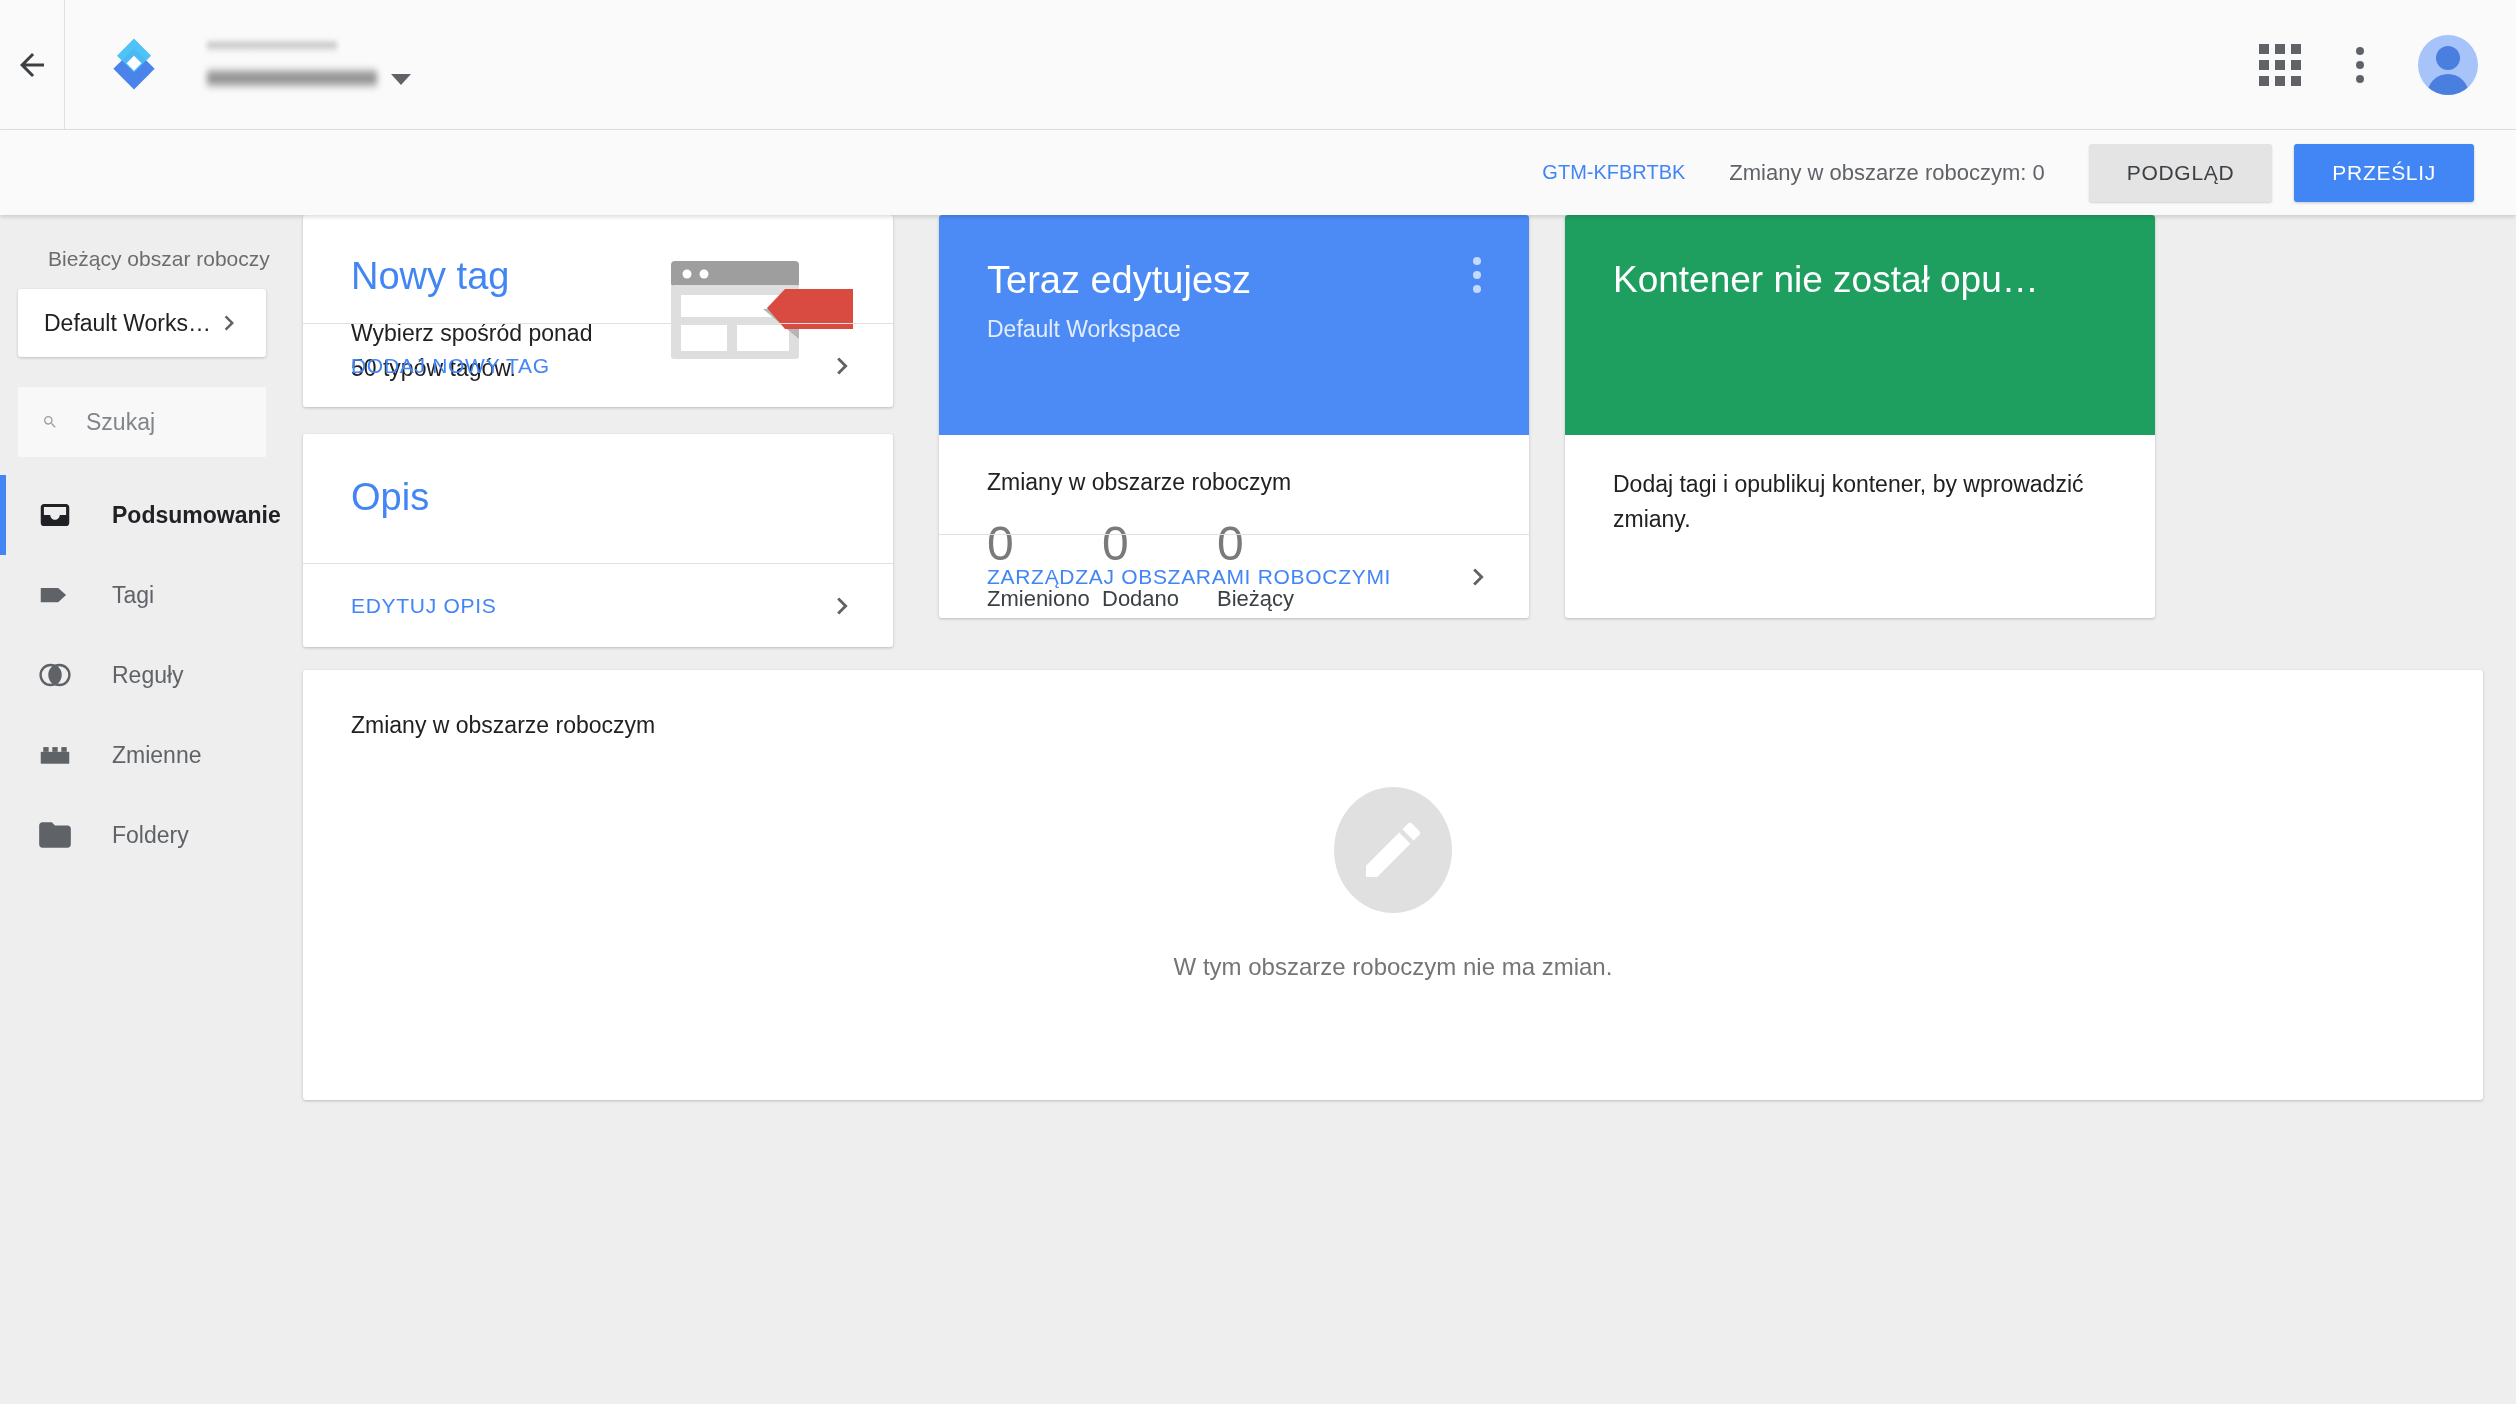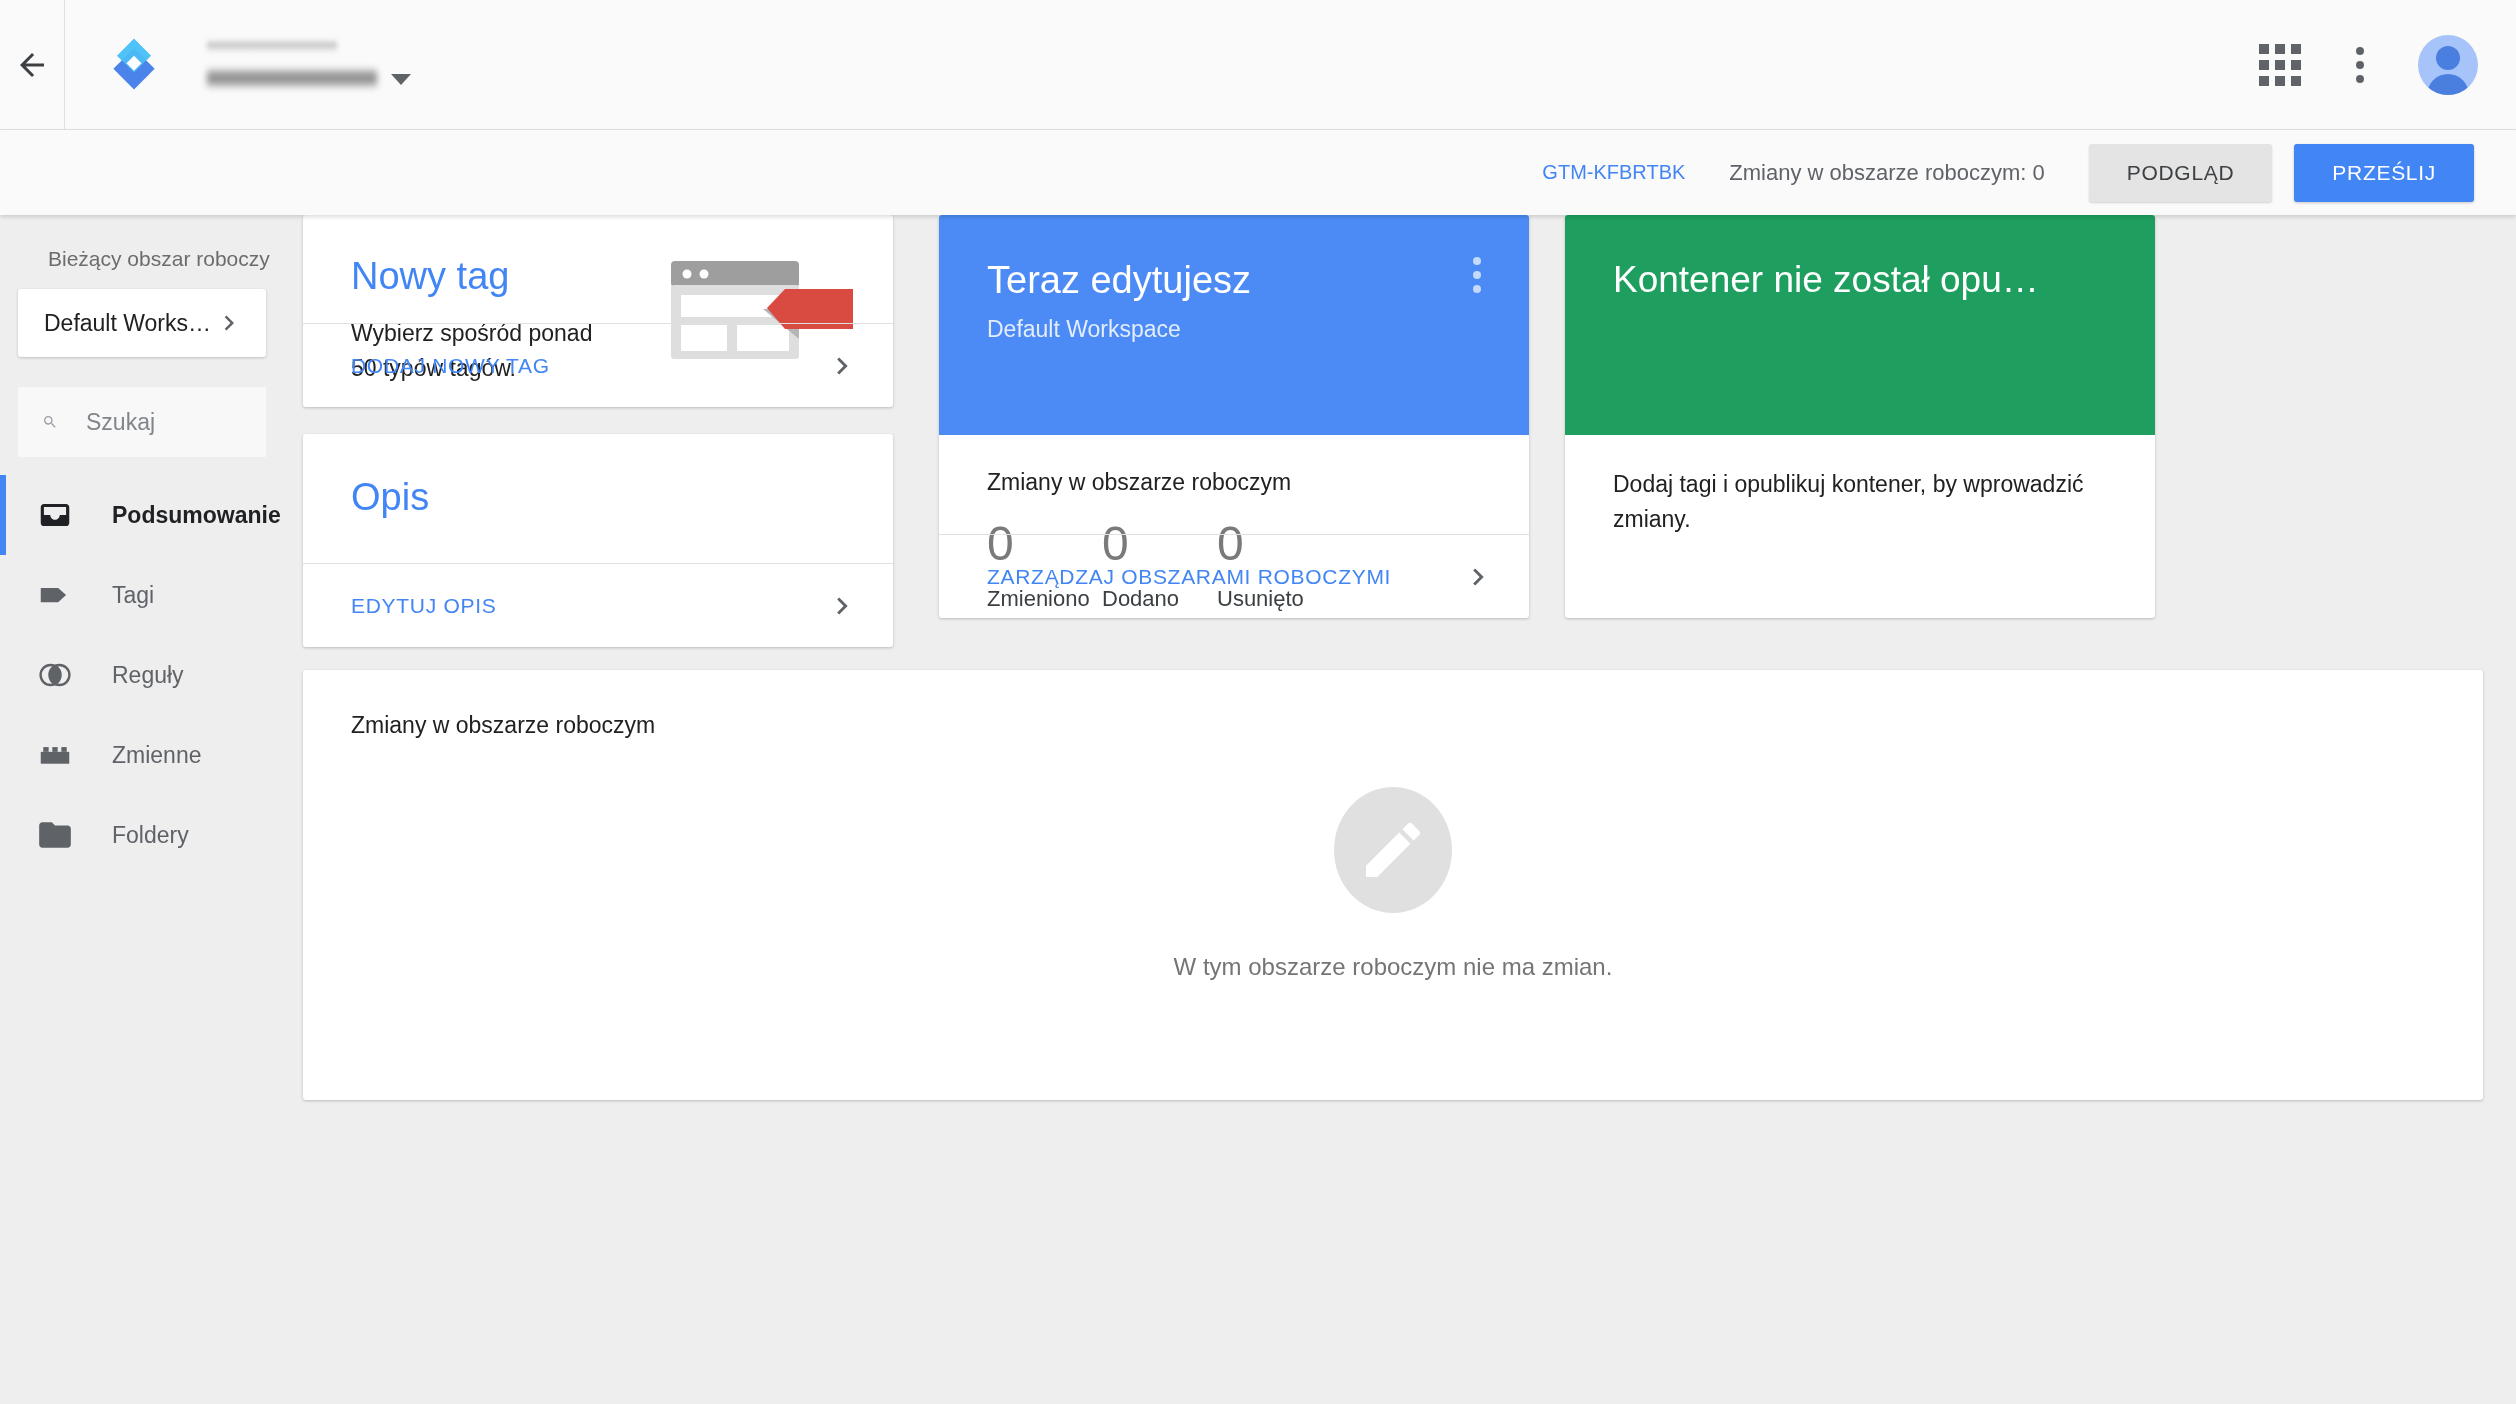--- a/index.html
+++ b/index.html
@@ -612,21 +612,21 @@
       <div class="stat">
         <div class="stat-num">0</div>
         <div class="stat-label">Zmieniono</div>
       </div>
       <div class="stat">
         <div class="stat-num">0</div>
         <div class="stat-label">Dodano</div>
       </div>
       <div class="stat">
         <div class="stat-num">0</div>
-        <div class="stat-label">Usunięto</div>
+        <div class="stat-label">Bieżący</div>
       </div>
     </div>
 
     <div class="card-footer">
       <span class="card-footer-link">ZARZĄDZAJ OBSZARAMI ROBOCZYMI</span>
       <svg width="34" height="34" viewBox="0 0 24 24">
         <path d="M8.59 16.59L13.17 12 8.59 7.41 10 6l6 6-6 6-1.41-1.41z" fill="#5F6368"></path>
       </svg>
     </div>
   </div>

